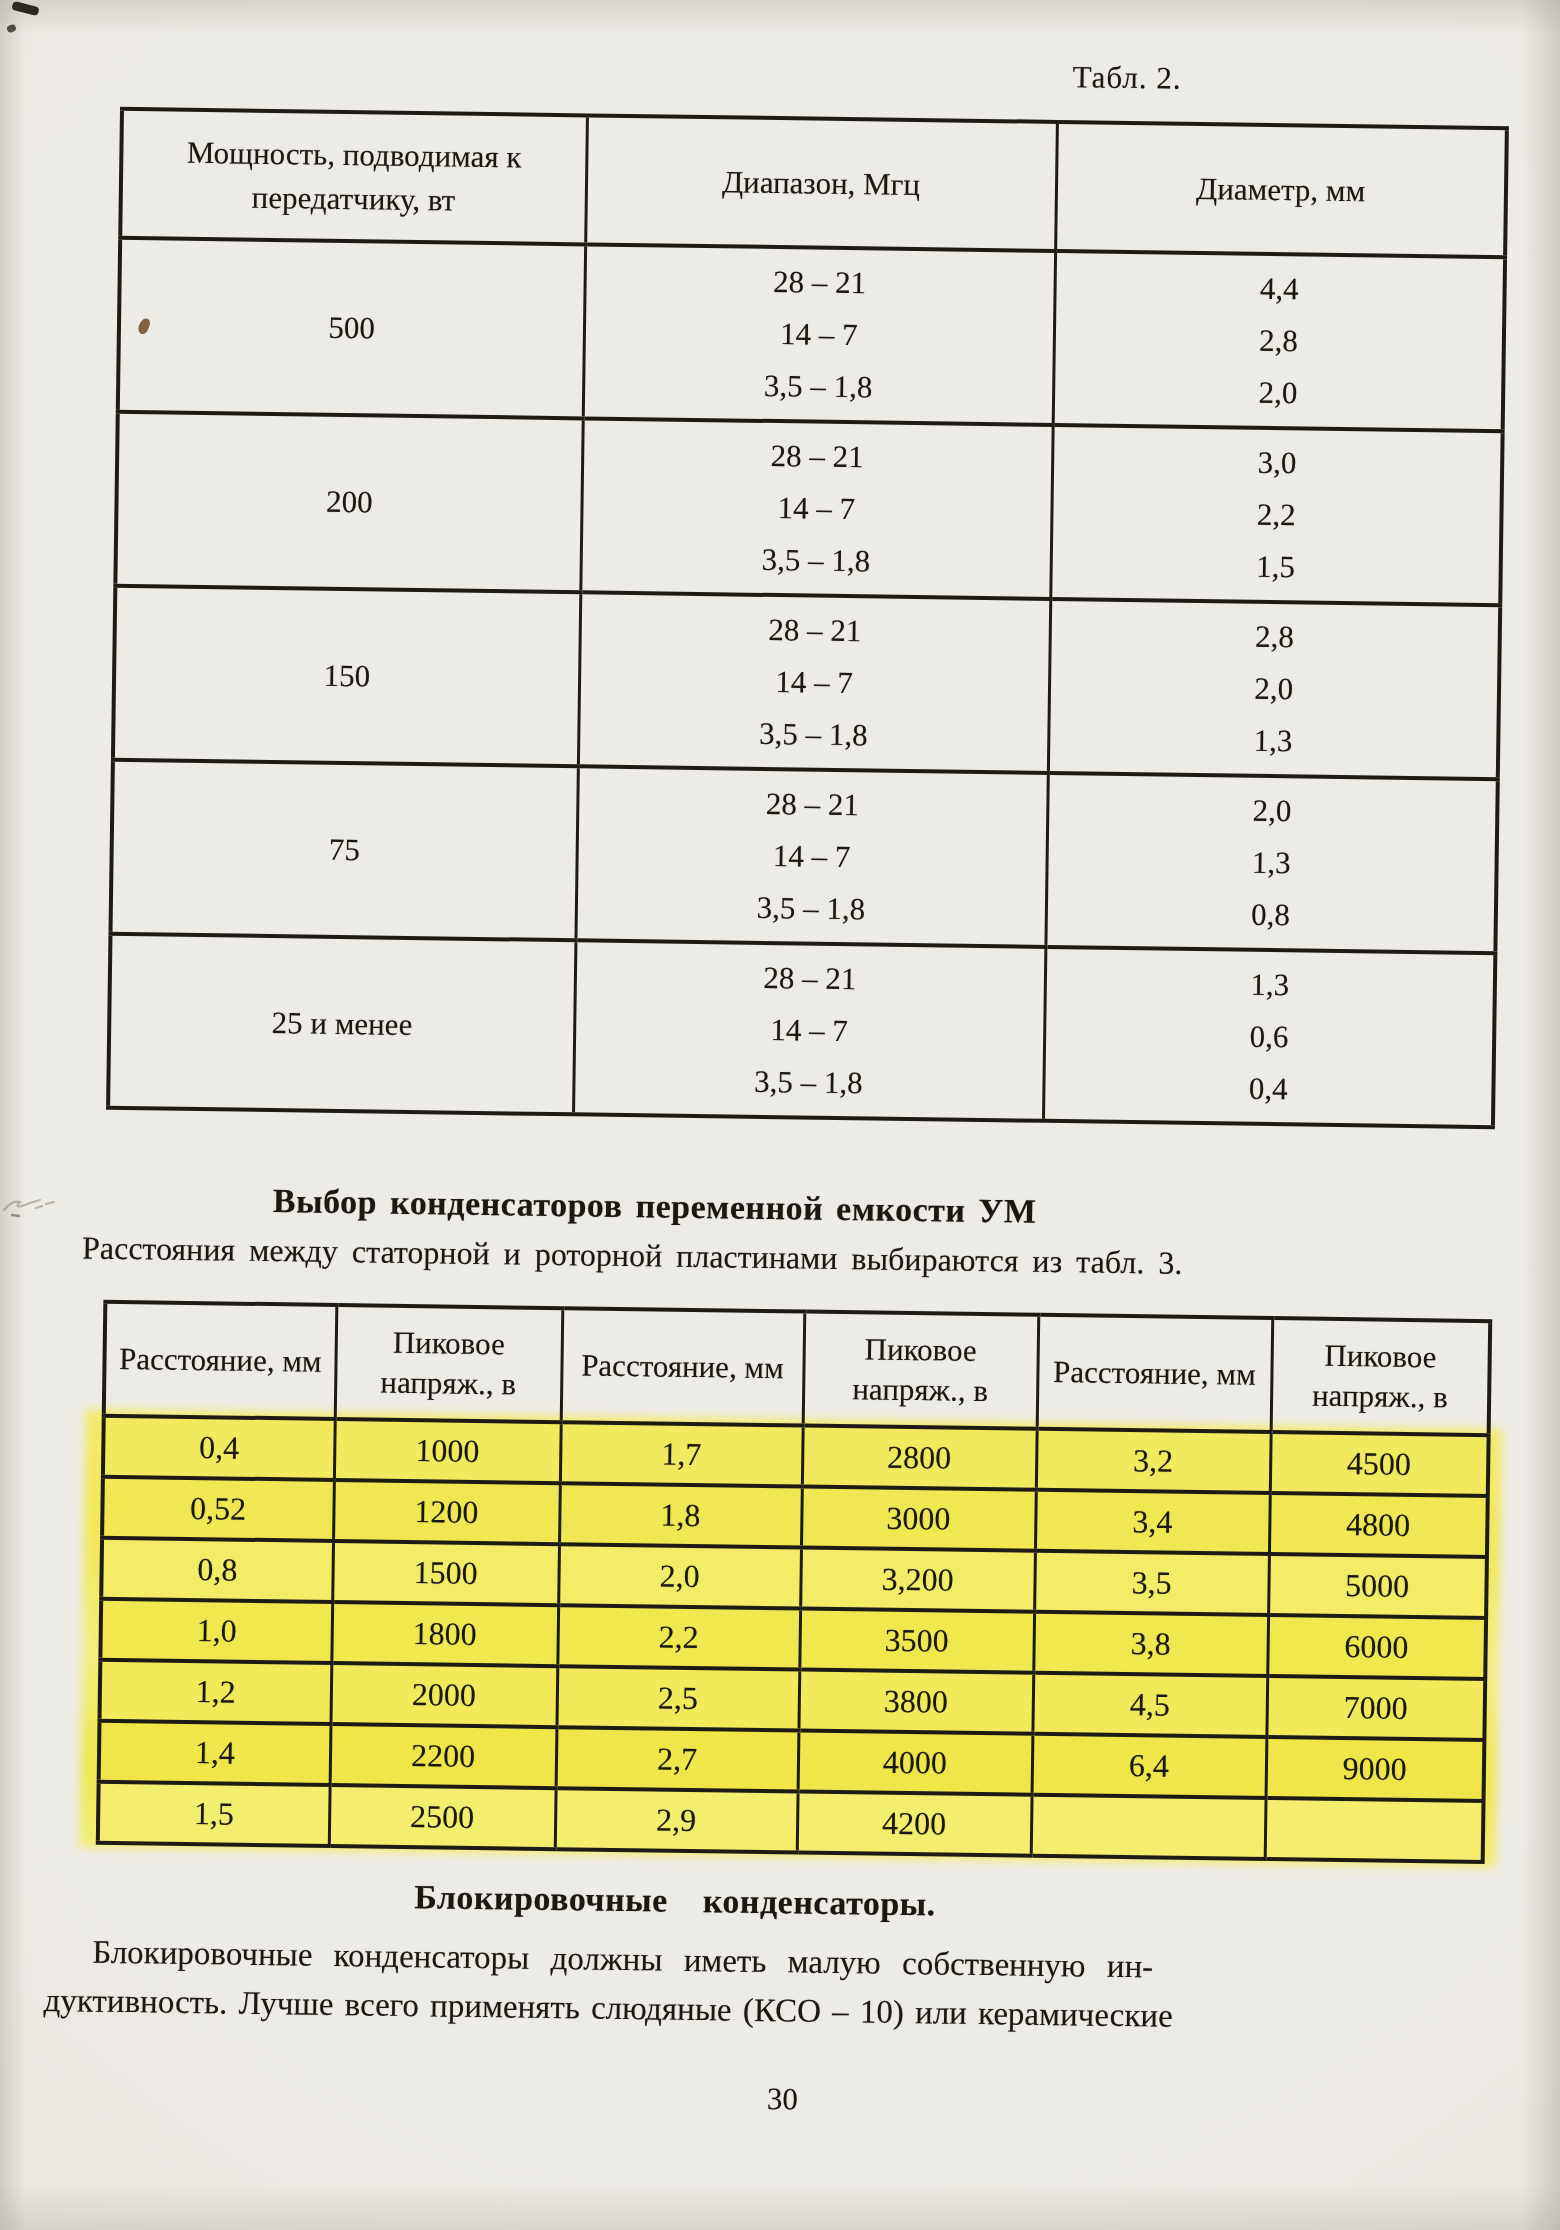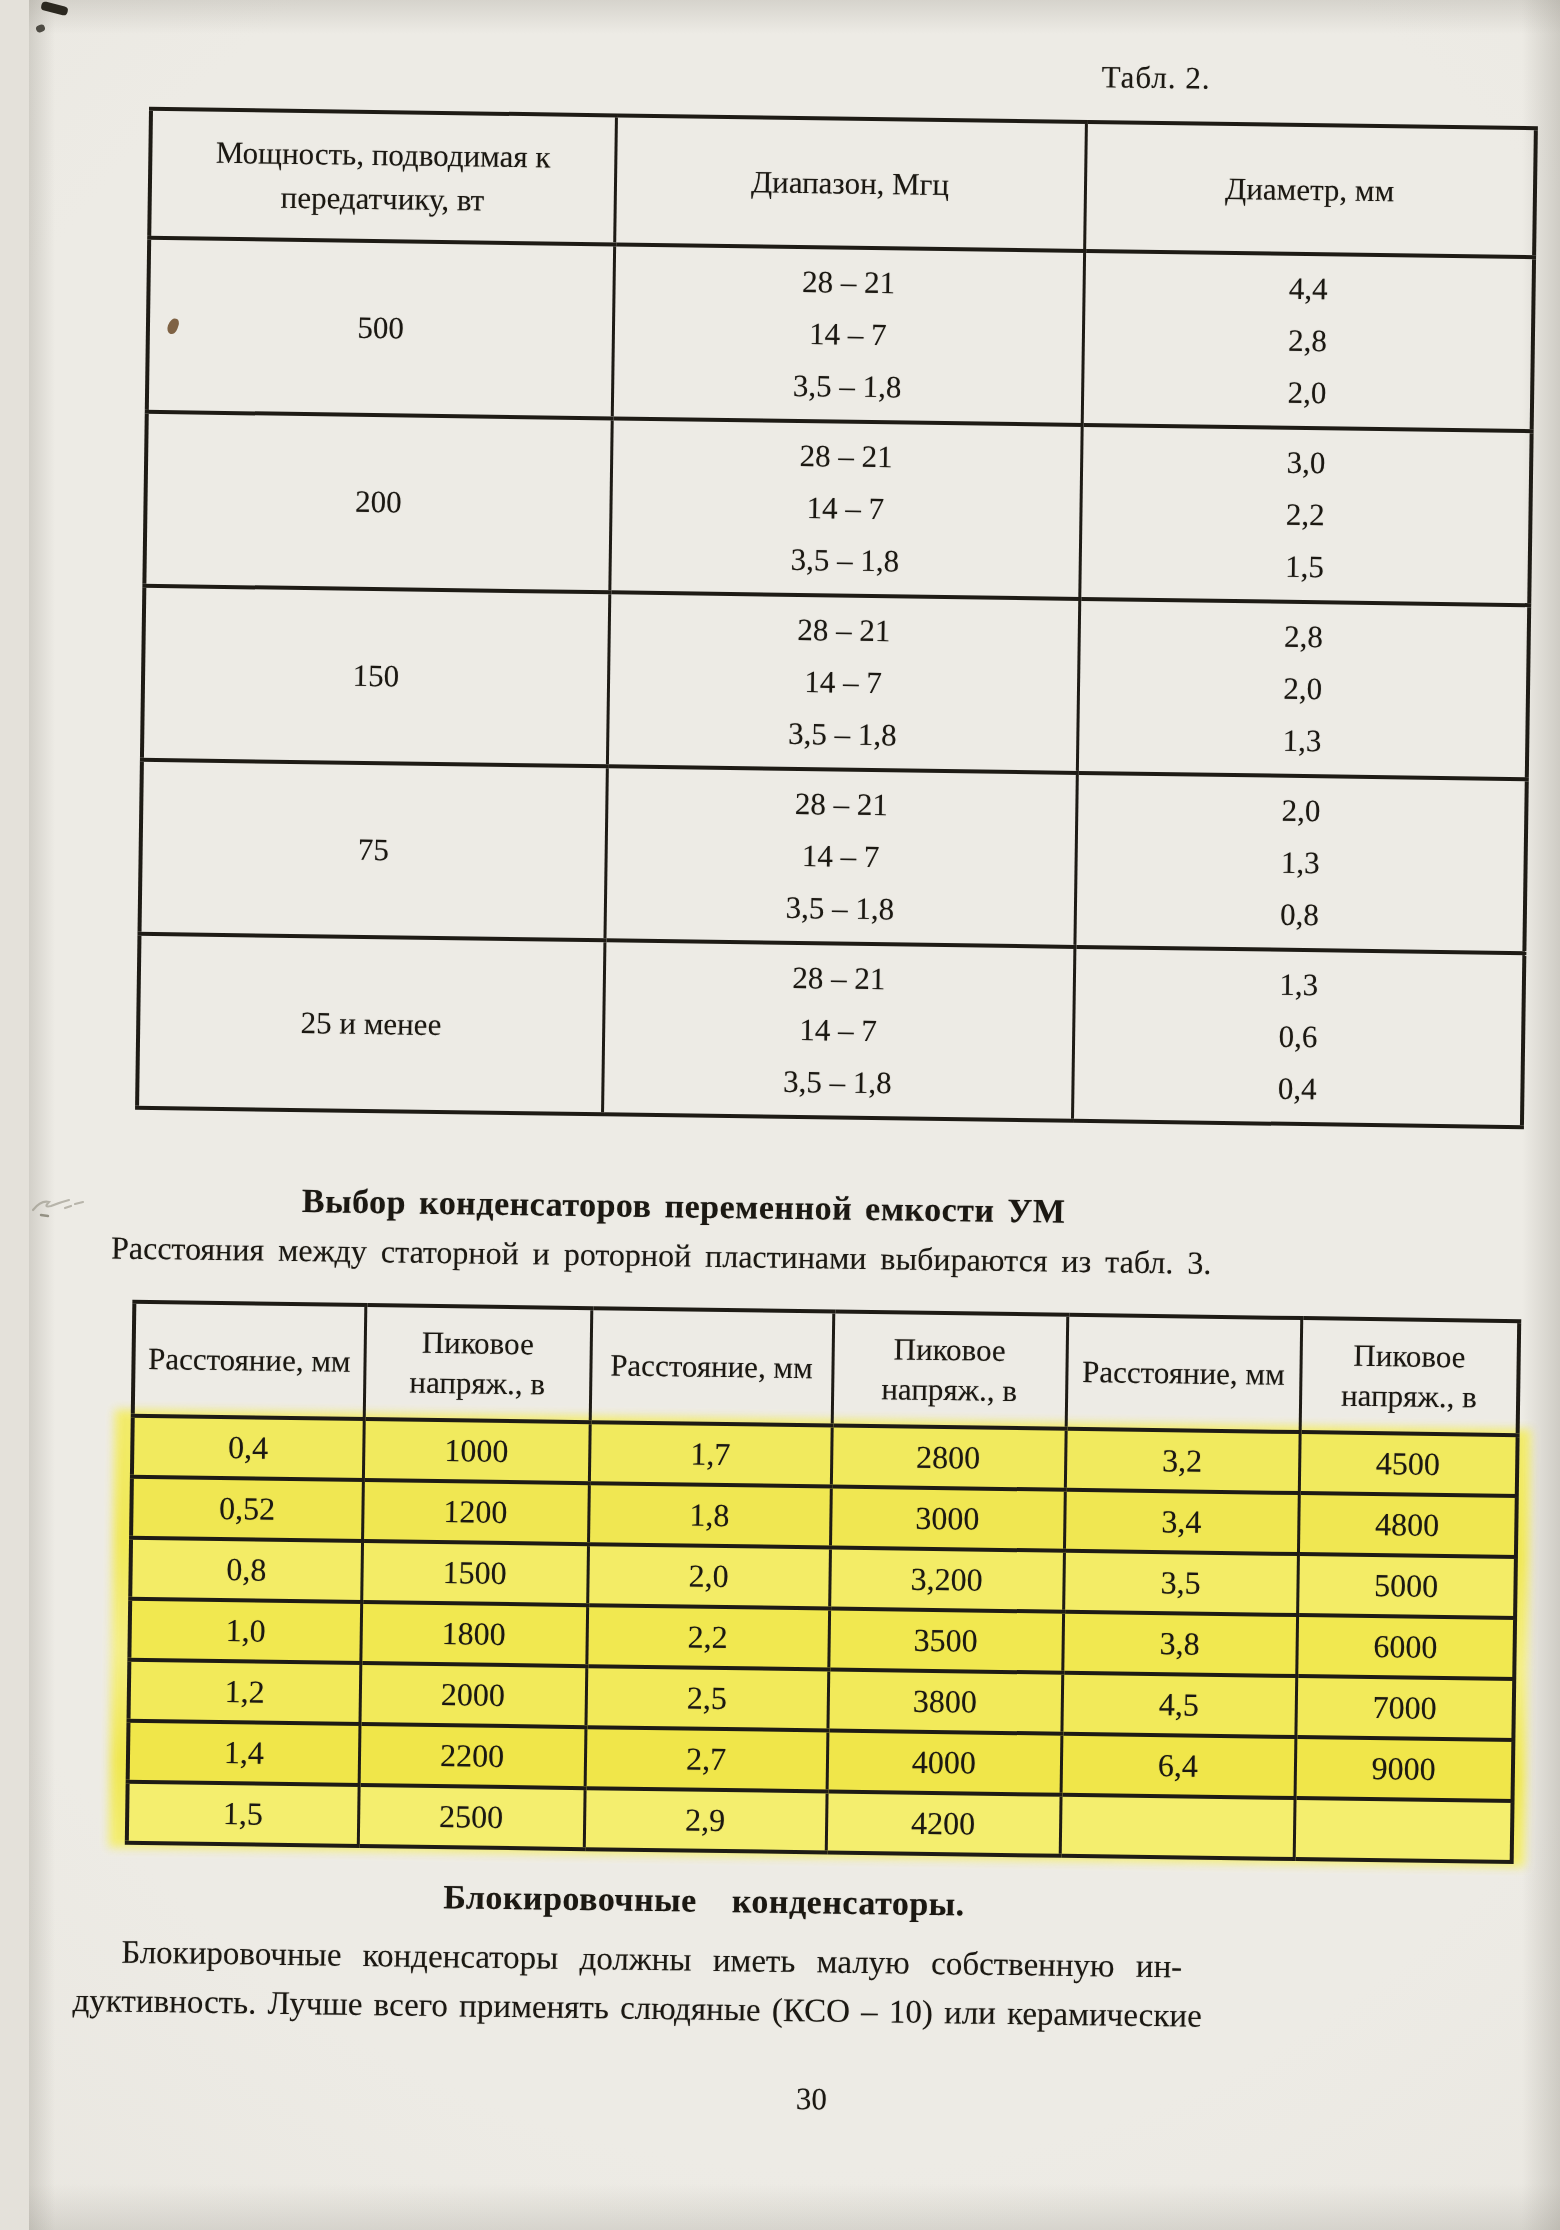--- a/index.html
+++ b/index.html
@@ -10,21 +10,20 @@
     color:#1b1812;
   }
   .page{
     position:absolute;inset:0;
     background:
       linear-gradient(90deg, rgba(148,144,134,.30) 0px, rgba(148,144,134,0) 26px),
       linear-gradient(270deg, rgba(148,144,134,.34) 0px, rgba(148,144,134,0) 38px),
       linear-gradient(180deg, rgba(148,144,134,.26) 0px, rgba(148,144,134,0) 34px),
       linear-gradient(0deg, rgba(138,134,124,.22) 0px, rgba(138,134,124,0) 46px),
       radial-gradient(120% 95% at 52% 45%, #edebe5 55%, #e3e0d9 100%);
-    margin-left: 29px;
   }
   .content{
     position:absolute;inset:0;
     transform:rotate(0.8deg);
     transform-origin:130px 110px;
     text-shadow:0 0 1px rgba(30,26,18,.38);
   }
   
   .tbl-label{position:absolute;left:1072px;top:46px;font-size:31px;letter-spacing:1px;}
   .h1{

